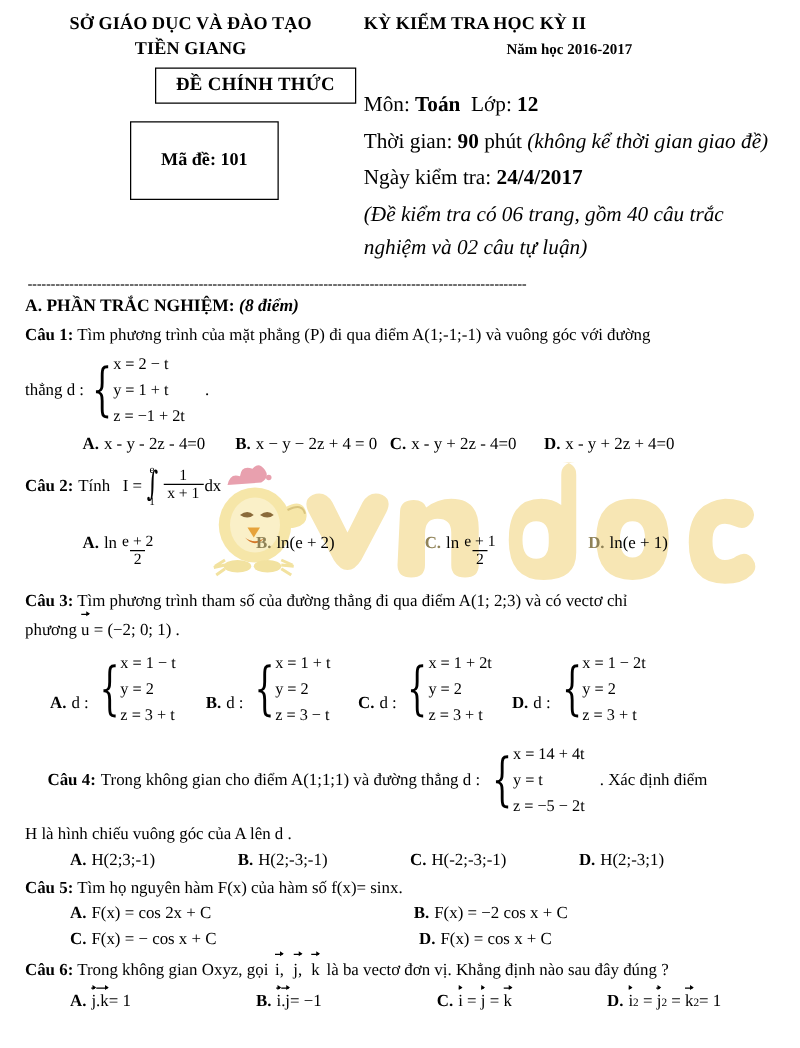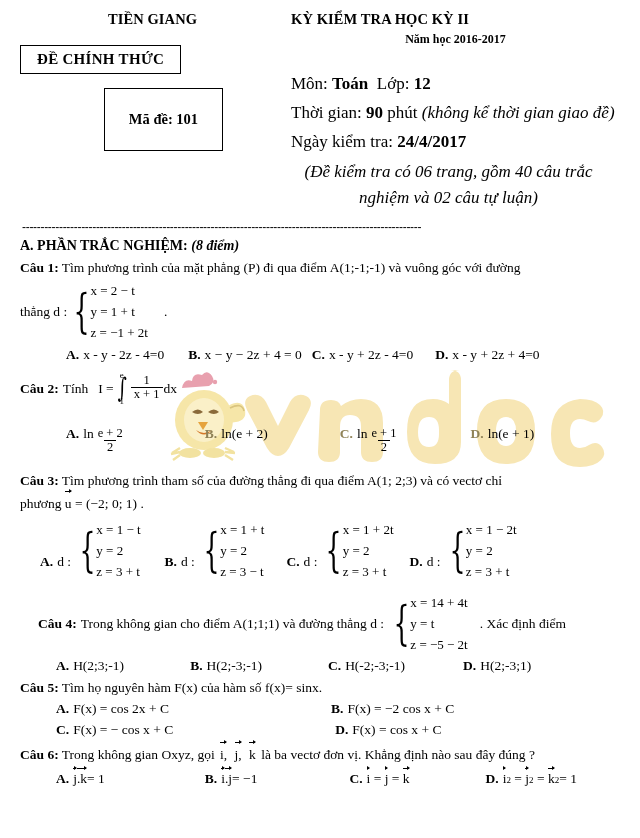--- a/index.html
+++ b/index.html
@@ -67,36 +67,36 @@
     line-height: 1.35;
     letter-spacing: .1px;
   }
   .exam-line2 {
     font-weight: bold;
     font-size: 12px;
     text-align: center;
     line-height: 1.5;
   }
 
-  .boxwrap1 { margin-top: 15px; display: flex; justify-content: flex-start; }
+  .boxwrap1 { margin-top: 5px; display: flex; justify-content: flex-end; }
   .boxwrap2 { margin-top: 14px; display: flex; justify-content: center; }
   .titlebox {
     border: 1.6px solid #000;
     font-weight: bold;
     text-align: center;
   }
   .box-dcf { padding: 5px 16px; font-size: 15px; letter-spacing: .3px; }
   .box-made { padding: 22px 24px; font-size: 14.5px; margin-left: 22px; }
 
   .info-line {
     font-size: 17px;
     line-height: 1.72;
     white-space: nowrap;
   }
-  .info-line.wrapline { white-space: normal; line-height: 1.5; text-align: center; }
+  .info-line.wrapline { white-space: normal; line-height: 1.5; }
   .info-line b { font-weight: bold; }
   .ital { font-style: italic; }
 
   
   .divider {
     margin: 12px 8px 0 2px;
     height: 10px;
     overflow: hidden;
     font-size: 12px;
     letter-spacing: -0.3px;
@@ -241,20 +241,21 @@
       <path d="M412 41 q14 0 20 6 q6 6 1 13 q-5 7 -13 3 q-4 -2 -8 -2 q-10 0 -10 14 q0 15 10 15 q5 0 9 -3 q8 -5 13 2 q5 7 -1 13 q-7 7 -21 7 q-29 0 -29 -33 q0 -32 29 -35z"></path>
     </g>
   </svg>
 </div>
 
 <div class="page">
 
   <div class="header">
 
     <div class="hdr-left">
+      <div class="org-line1">SỞ GIÁO DỤC VÀ ĐÀO TẠO</div>
       <div class="org-line2">TIỀN GIANG</div>
 
       <div class="boxwrap1">
         <div class="titlebox box-dcf">ĐỀ CHÍNH THỨC</div>
       </div>
       <div class="boxwrap2">
         <div class="titlebox box-made">Mã đề: 101</div>
       </div>
     </div>
 
@@ -439,20 +440,23 @@
     <span class="sysblock" style="margin-left:3px">
       <span class="brace">{</span>
       <span class="sysrows">
         <span>x = 14 + 4t</span>
         <span>y = t</span>
         <span>z = −5 − 2t</span>
       </span>
     </span>
     <span style="margin-left:12px">. Xác định điểm</span>
   </div>
+  <div class="q" style="margin-top:2px">
+    <span>H là hình chiếu vuông góc của A lên d .</span>
+  </div>
   <div class="opts" style="margin-top:3px">
     <span class="opt" style="margin-left:36px">
       <span class="ol">A.</span>
       <span>H(2;3;-1)</span>
     </span>
     <span class="opt" style="margin-left:66px">
       <span class="ol">B.</span>
       <span>H(2;-3;-1)</span>
     </span>
     <span class="opt" style="margin-left:66px">

